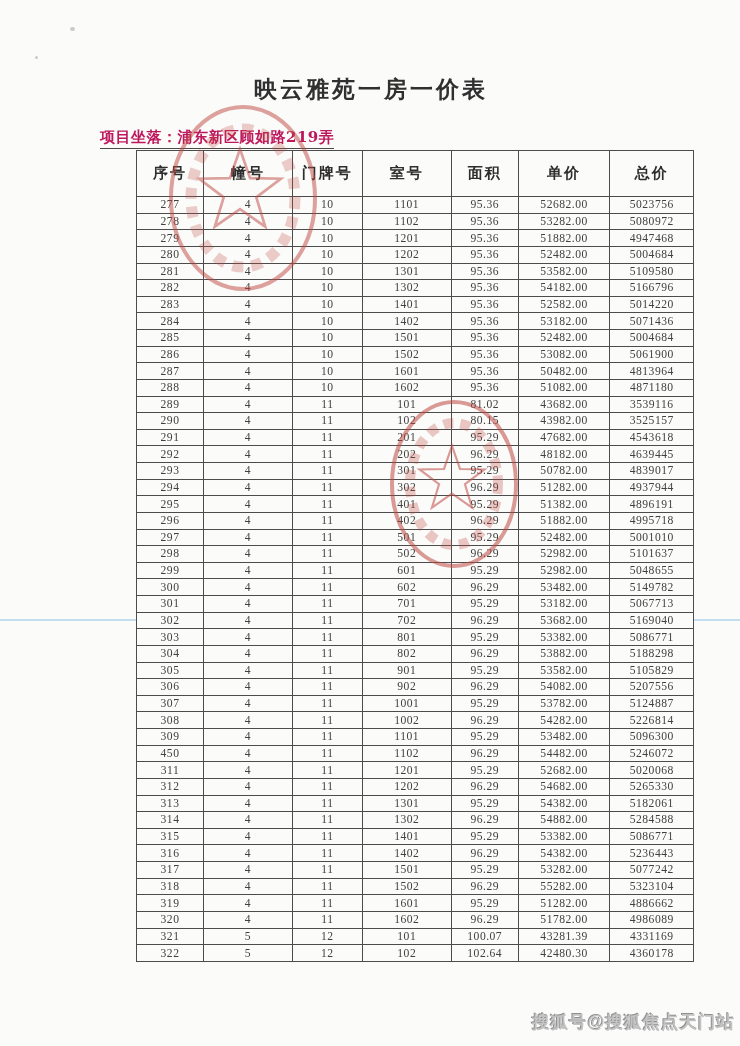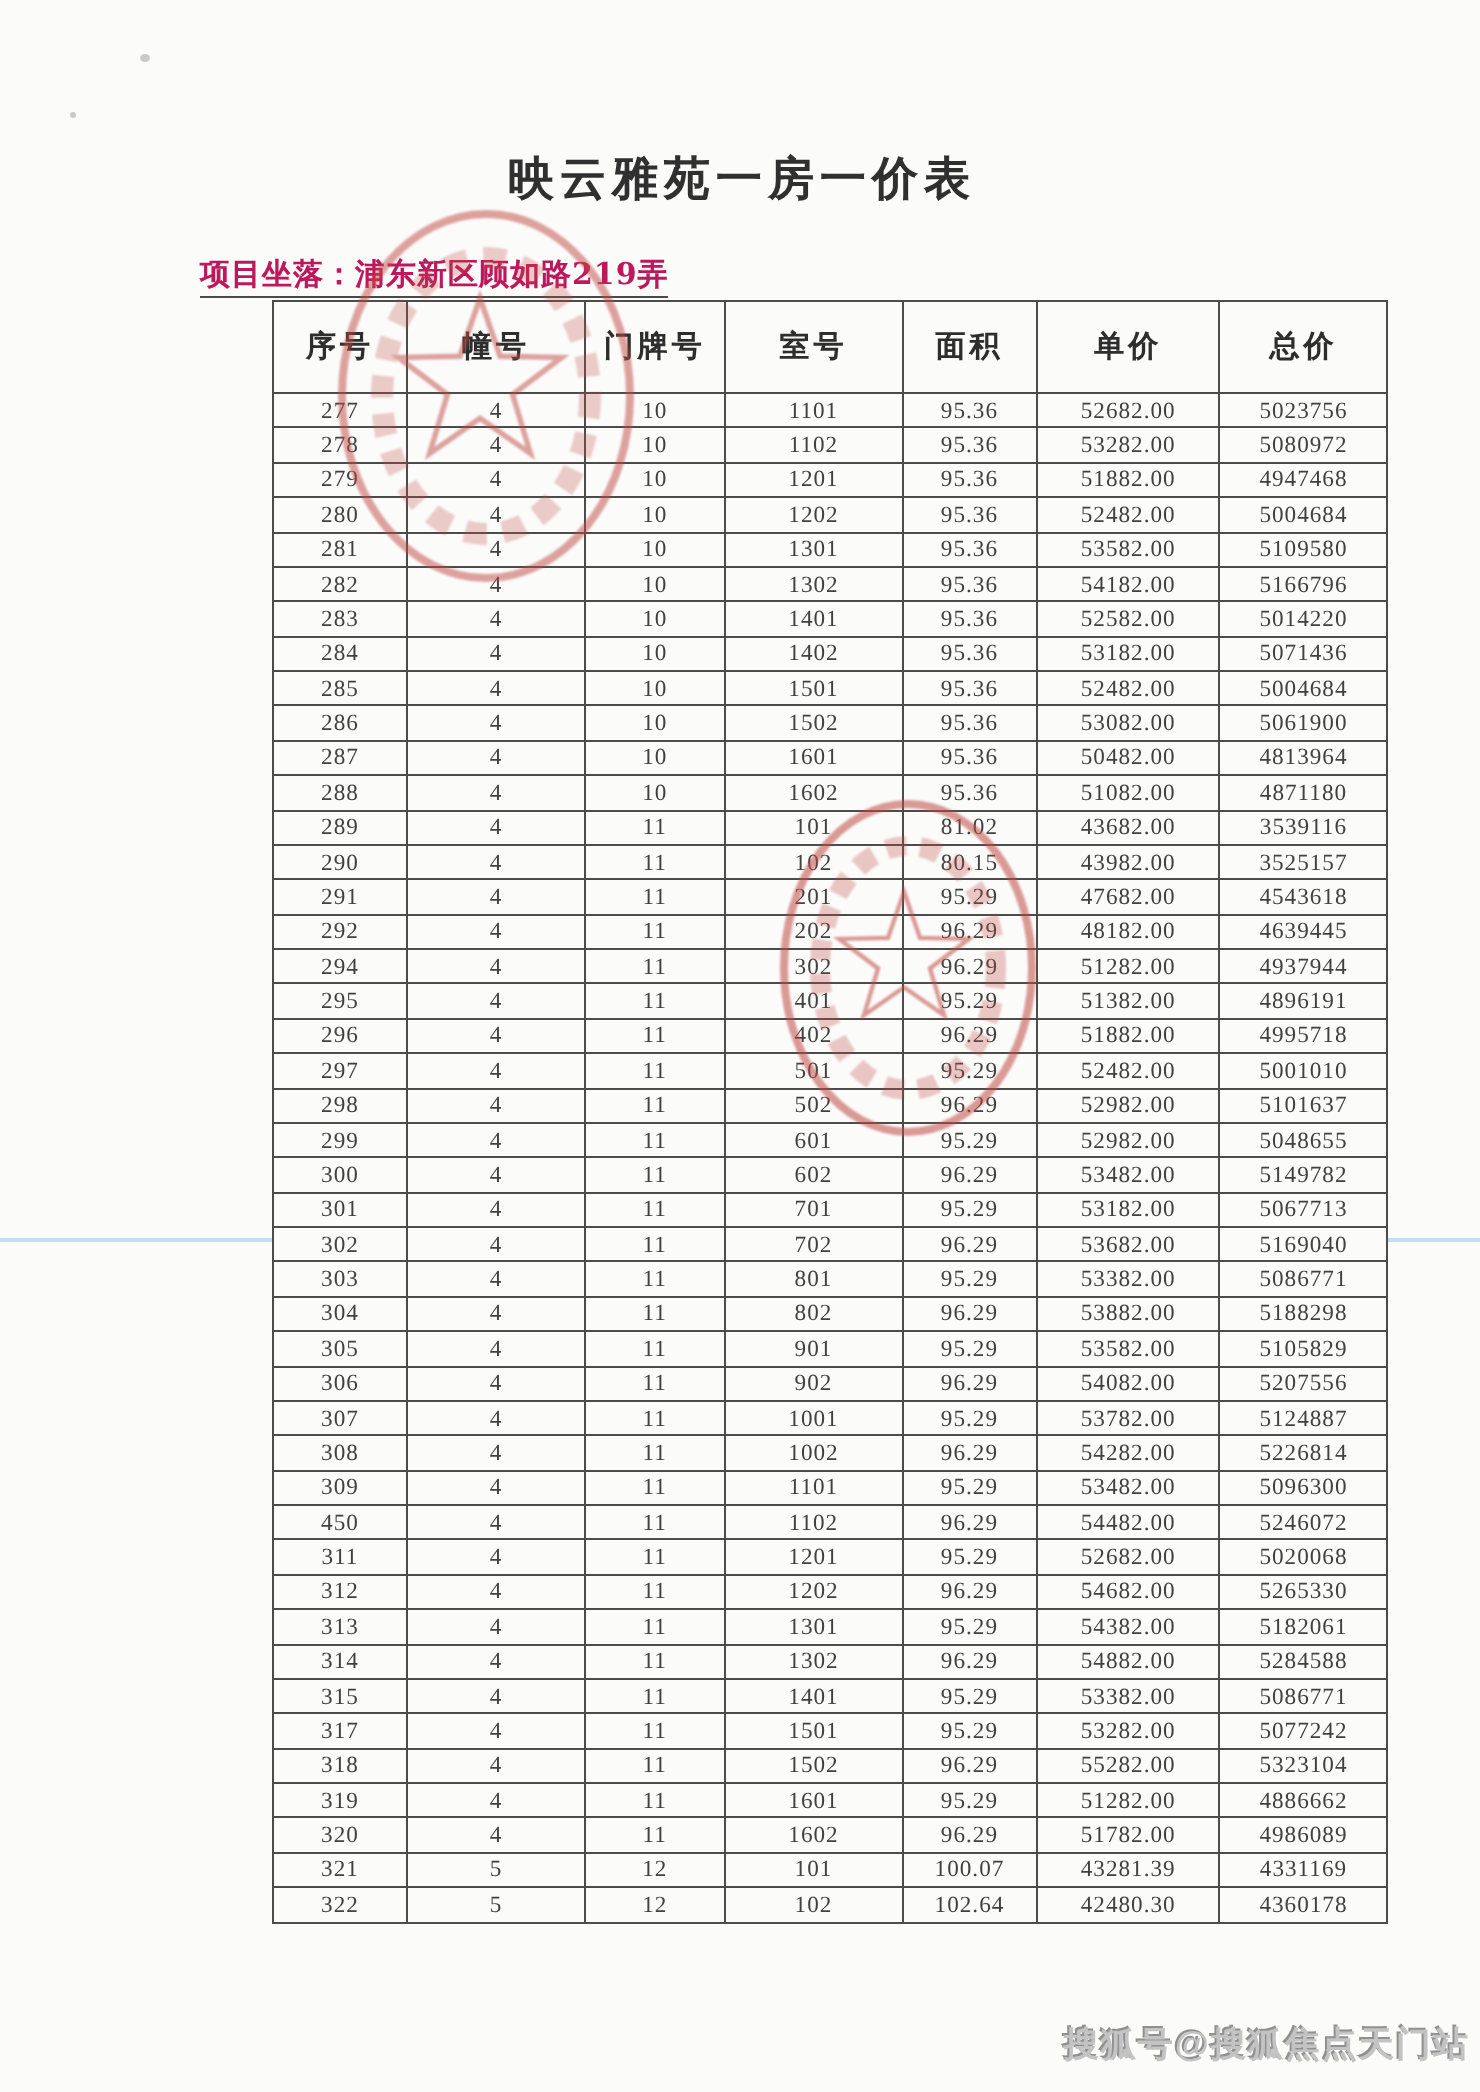--- a/index.html
+++ b/index.html
@@ -229,20 +229,29 @@
           <tr>
             <td>292</td>
             <td>4</td>
             <td>11</td>
             <td>202</td>
             <td>96.29</td>
             <td>48182.00</td>
             <td>4639445</td>
           </tr>
           <tr>
+            <td>293</td>
+            <td>4</td>
+            <td>11</td>
+            <td>301</td>
+            <td>95.29</td>
+            <td>50782.00</td>
+            <td>4839017</td>
+          </tr>
+          <tr>
             <td>294</td>
             <td>4</td>
             <td>11</td>
             <td>302</td>
             <td>96.29</td>
             <td>51282.00</td>
             <td>4937944</td>
           </tr>
           <tr>
             <td>295</td>
@@ -425,20 +434,29 @@
             <td>5284588</td>
           </tr>
           <tr>
             <td>315</td>
             <td>4</td>
             <td>11</td>
             <td>1401</td>
             <td>95.29</td>
             <td>53382.00</td>
             <td>5086771</td>
+          </tr>
+          <tr>
+            <td>316</td>
+            <td>4</td>
+            <td>11</td>
+            <td>1402</td>
+            <td>96.29</td>
+            <td>54382.00</td>
+            <td>5236443</td>
           </tr>
           <tr>
             <td>317</td>
             <td>4</td>
             <td>11</td>
             <td>1501</td>
             <td>95.29</td>
             <td>53282.00</td>
             <td>5077242</td>
           </tr>

